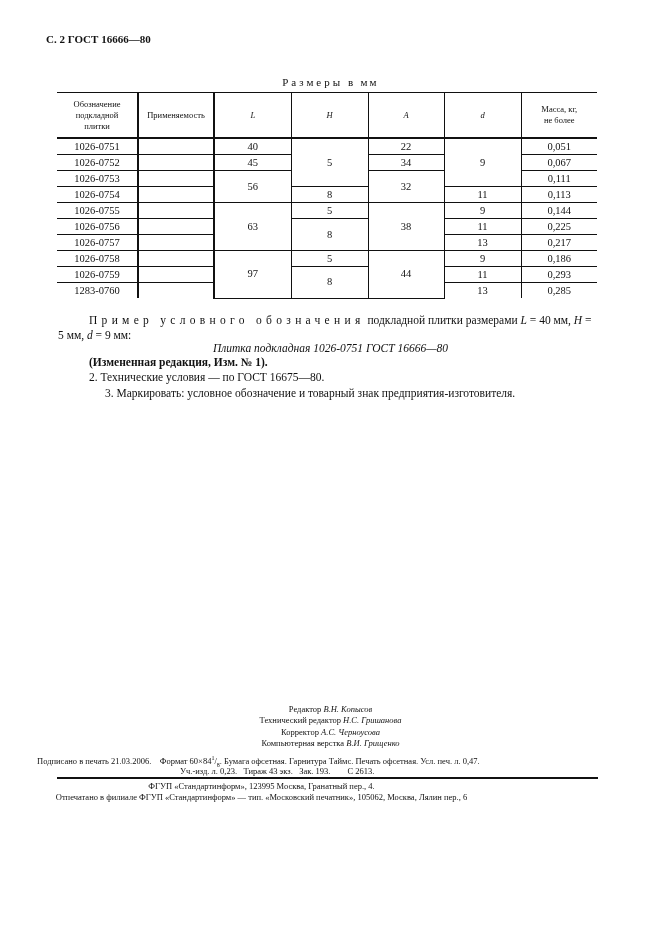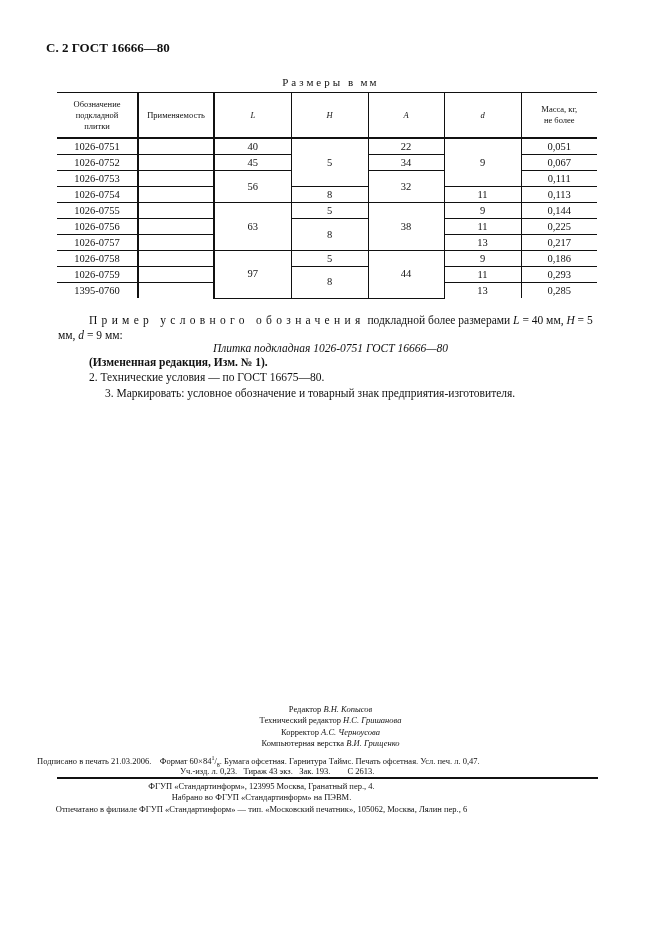--- a/index.html
+++ b/index.html
@@ -1,19 +1,19 @@
 <!DOCTYPE html>
 <html><head>
 <meta charset="utf-8">
 <style>
   html, body { margin:0; padding:0; background:#ffffff; }
   body { width:661px; height:936px; position:relative; overflow:hidden;
          font-family:"Liberation Serif", "DejaVu Serif", serif; color:#111; }
   .abs { position:absolute; }
-  .page-header { left:46px; top:40px; font-size:13px; font-weight:bold; }
+  .page-header { left:46px; top:33px; font-size:11px; font-weight:bold; }
   .units-caption { left:0; width:661px; top:76px; text-align:center; font-size:11px; letter-spacing:2.2px; }
   .units-caption .w1 { letter-spacing:3px; }
   table.dims { position:absolute; left:57px; top:92px; width:540px; border-collapse:collapse; font-size:10.5px; table-layout:fixed; }
   table.dims td, table.dims th { border:1px solid #111; text-align:center; vertical-align:middle; padding:0; height:15px; line-height:14px; font-weight:normal; }
   table.dims tr.hdr th { height:44px; font-size:8.5px; line-height:11px; border-top:1.5px solid #111; border-bottom:2.5px solid #111; }
   table.dims th.it { font-style:italic; font-size:9px; }
   table.dims td.c1, table.dims th.c1 { border-left:none; }
   table.dims td.c7, table.dims th.c7 { border-right:none; }
   table.dims .thick-r { border-right:2.5px solid #111; }
   table.dims tr:last-child td { border-bottom:none; }
@@ -144,29 +144,29 @@
 
   <tr>
     <td class="c1 thick-r">1026-0759</td>
     <td class="thick-r"></td>
     <td rowspan="2">8</td>
     <td>11</td>
     <td class="c7">0,293</td>
   </tr>
 
   <tr>
-    <td class="c1 thick-r">1395-0760</td>
+    <td class="c1 thick-r">1283-0760</td>
     <td class="thick-r"></td>
     <td>13</td>
     <td class="c7">0,285</td>
   </tr>
 </tbody>
   </table>
 
-<div class="abs para example"><span class="sp">Пример условного обозначения</span><span> подкладной более размерами </span><span class="it">L</span><span> = 40 мм,</span> <span class="it">H</span><span> = 5 мм, </span><span class="it">d</span><span> = 9 мм:</span></div>
+<div class="abs para example"><span class="sp">Пример условного обозначения</span><span> подкладной плитки размерами </span><span class="it">L</span><span> = 40 мм,</span> <span class="it">H</span><span> = 5 мм, </span><span class="it">d</span><span> = 9 мм:</span></div>
 
 <div class="abs para designation">Плитка подкладная 1026-0751 ГОСТ 16666—80</div>
 
 <div class="abs para changed">(Измененная редакция, Изм. № 1).</div>
 <div class="abs para item2">2. Технические условия — по ГОСТ 16675—80.</div>
 <div class="abs para item3">3. Маркировать: условное обозначение и товарный знак предприятия-изготовителя.</div>
 
 <div class="abs credits">
   <div><span>Редактор </span><span class="nm">В.Н. Копысов</span></div>
   <div><span>Технический редактор </span><span class="nm">Н.С. Гришанова</span></div>
@@ -174,15 +174,14 @@
   <div><span>Компьютерная верстка </span><span class="nm">В.И. Грищенко</span></div>
 </div>
 
 <div class="abs imprint1" style="white-space:pre;"><span>Подписано в печать 21.03.2006.    Формат 60×84</span><sup class="frac">1</sup>/<sub class="frac" style="font-size:6px">8</sub><span>. Бумага офсетная. Гарнитура Таймс. Печать офсетная. Усл. печ. л. 0,47.</span></div>
 <div class="abs imprint2" style="white-space:pre;">Уч.-изд. л. 0,23.   Тираж 43 экз.   Зак. 193.        С 2613.</div>
 
 <div class="abs rule"></div>
 
 <div class="abs publisher">
   <div>ФГУП «Стандартинформ», 123995 Москва, Гранатный пер., 4.</div>
-  <div>Набрано во ФГУП «Стандартинформ» на ПЭВМ.</div>
   <div>Отпечатано в филиале ФГУП «Стандартинформ» — тип. «Московский печатник», 105062, Москва, Лялин пер., 6</div>
 </div>
 
 </body></html>

